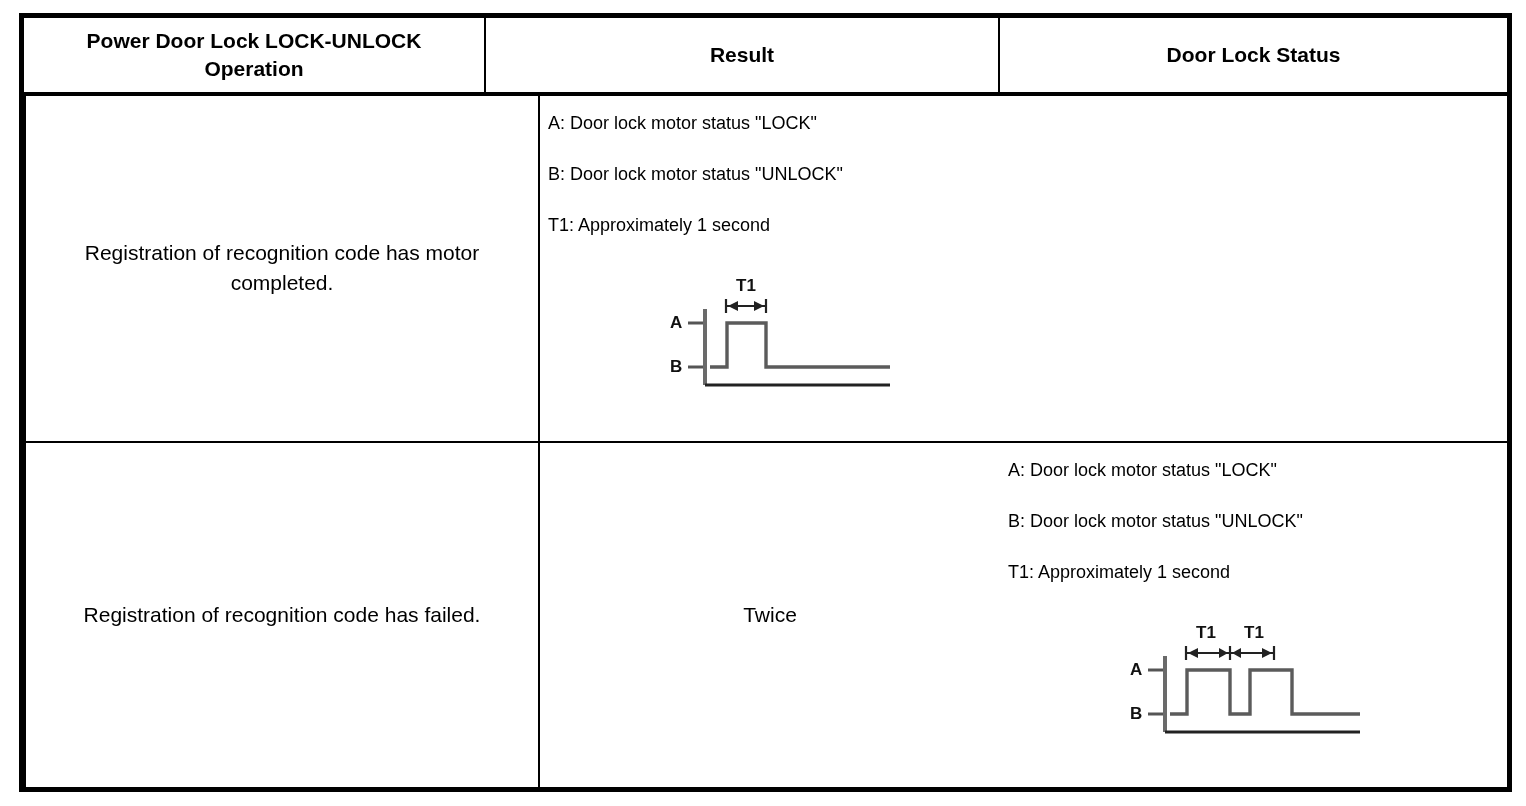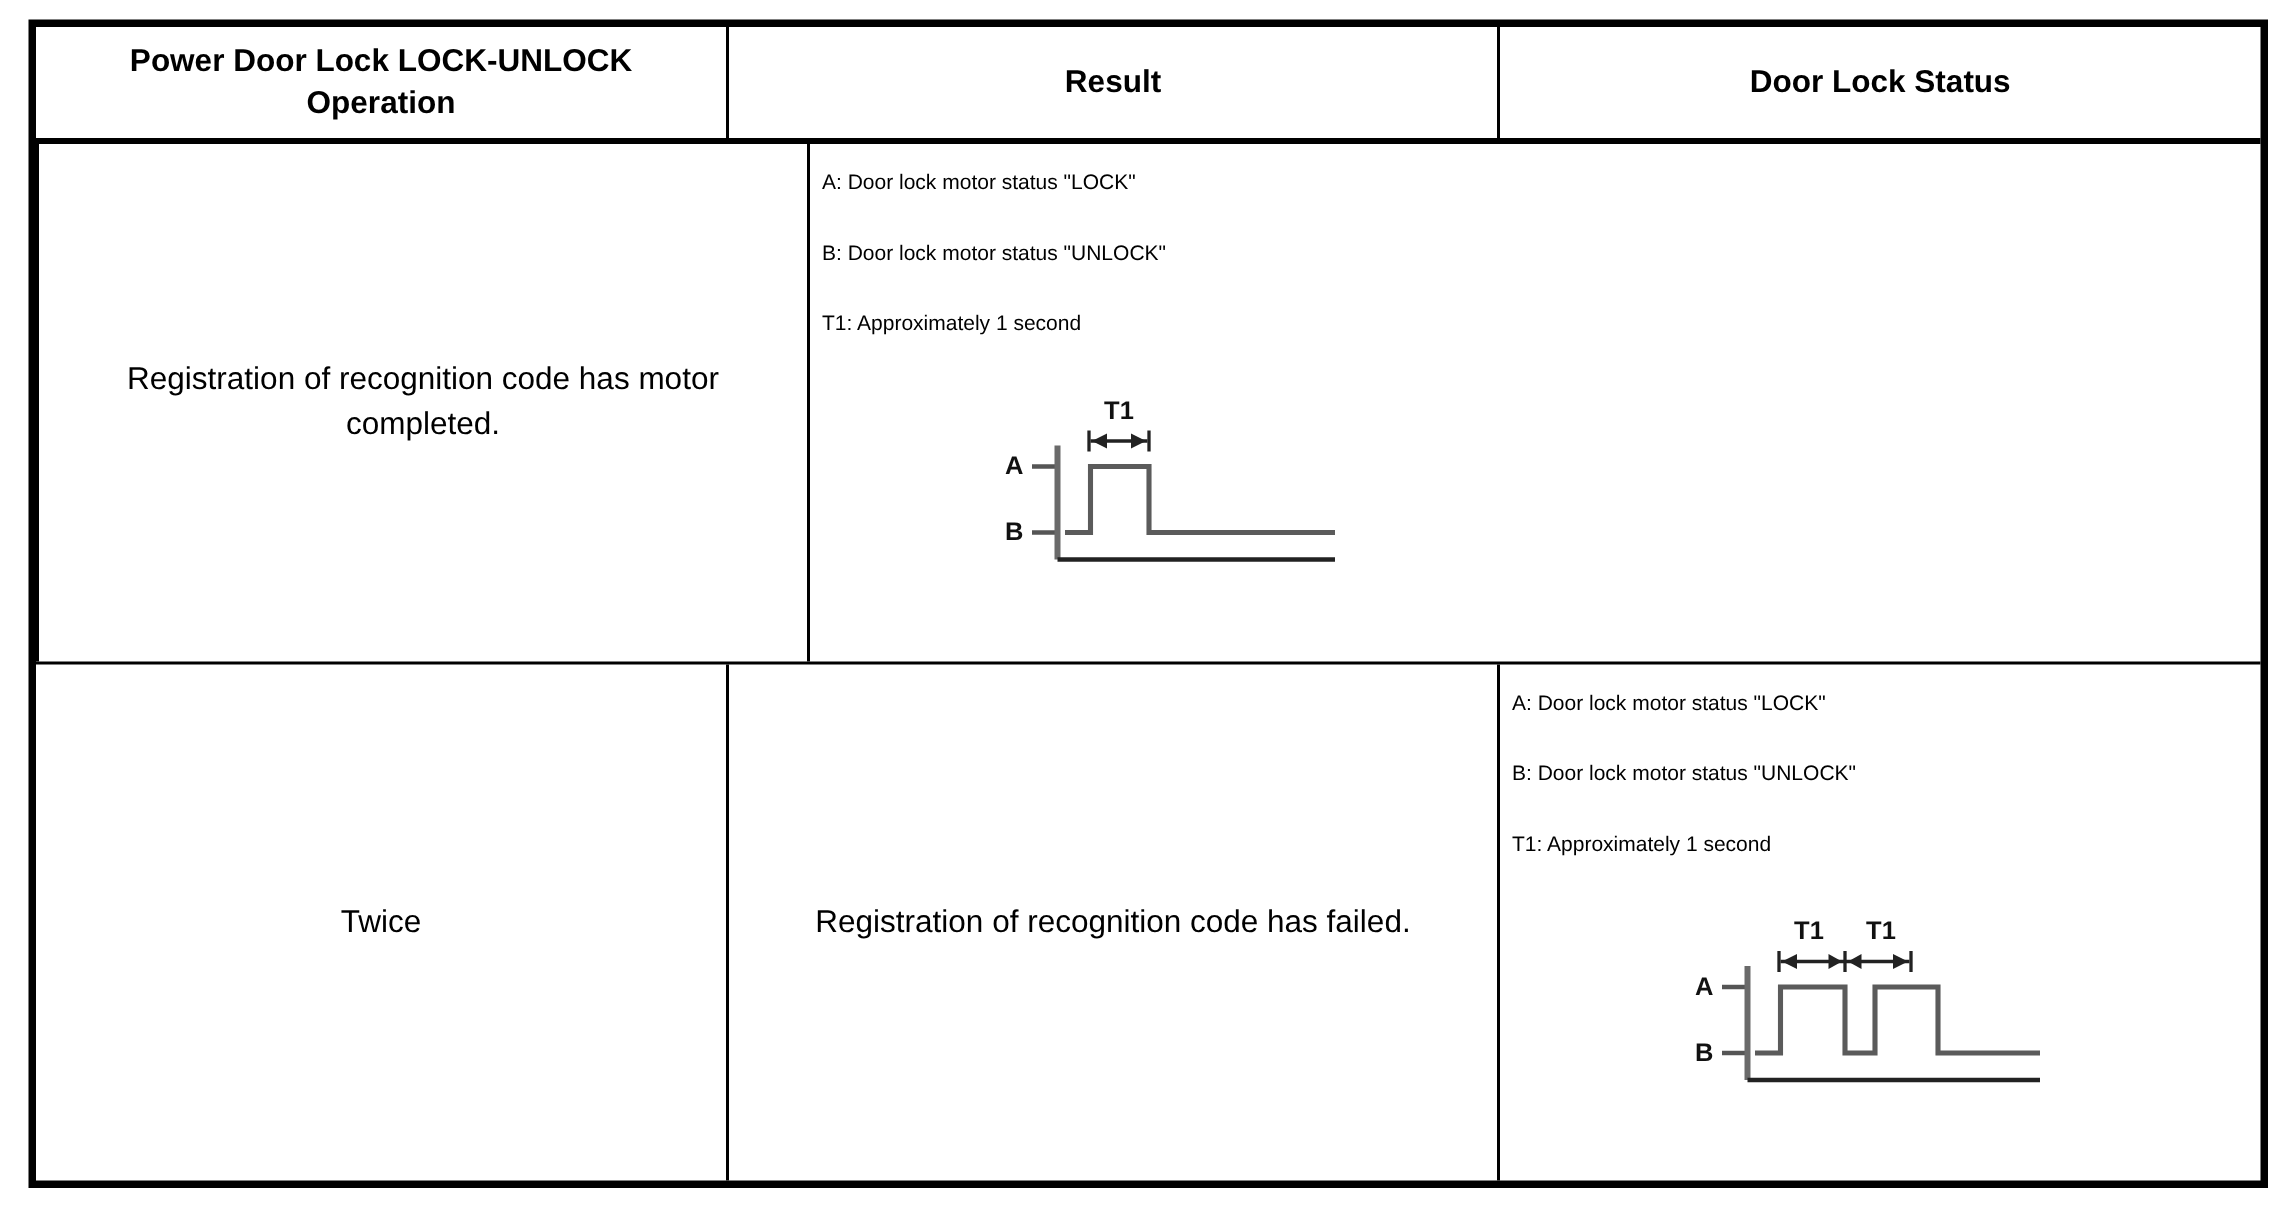--- a/index.html
+++ b/index.html
@@ -87,21 +87,21 @@
   }
 
   
   .statcell {
     position: relative;
     padding: 14px 0 0 8px;
     box-sizing: border-box;
     display: block;
   }
   .stat-line {
-    font-size: 14px;
+    font-size: 18px;
     line-height: 1.0;
     margin: 0 0 33px 0;
     white-space: nowrap;
   }
   .stat-line:first-child { margin-top: 4px; }
 
   .wave-holder {
     position: relative;
     width: 260px;
     height: 130px;
@@ -155,22 +155,22 @@
 
               <line x1="45" y1="118" x2="230" y2="118" stroke="#222" stroke-width="3"></line>
 
               <polyline points="50,100 67,100 67,56 106,56 106,100 230,100" fill="none" stroke="#5b5b5b" stroke-width="3.4" stroke-linejoin="miter"></polyline>
             </svg>
           </div>
         </div>
       </div>
 
       <div class="row-body">
+        <div class="bcell col-res">Registration of recognition code has failed.</div>
         <div class="bcell col-op">Twice</div>
-        <div class="bcell col-res">Registration of recognition code has failed.</div>
         <div class="statcell col-stat">
           <div class="stat-line">A: Door lock motor status "LOCK"</div>
           <div class="stat-line">B: Door lock motor status "UNLOCK"</div>
           <div class="stat-line">T1: Approximately 1 second</div>
 
           <div class="wave-holder">
             <svg width="260" height="130" viewBox="0 0 260 130">
 
               <text x="86" y="24" font-family="Liberation Sans, sans-serif" font-size="17" font-weight="bold" fill="#111" text-anchor="middle">T1</text>
               <text x="134" y="24" font-family="Liberation Sans, sans-serif" font-size="17" font-weight="bold" fill="#111" text-anchor="middle">T1</text>

